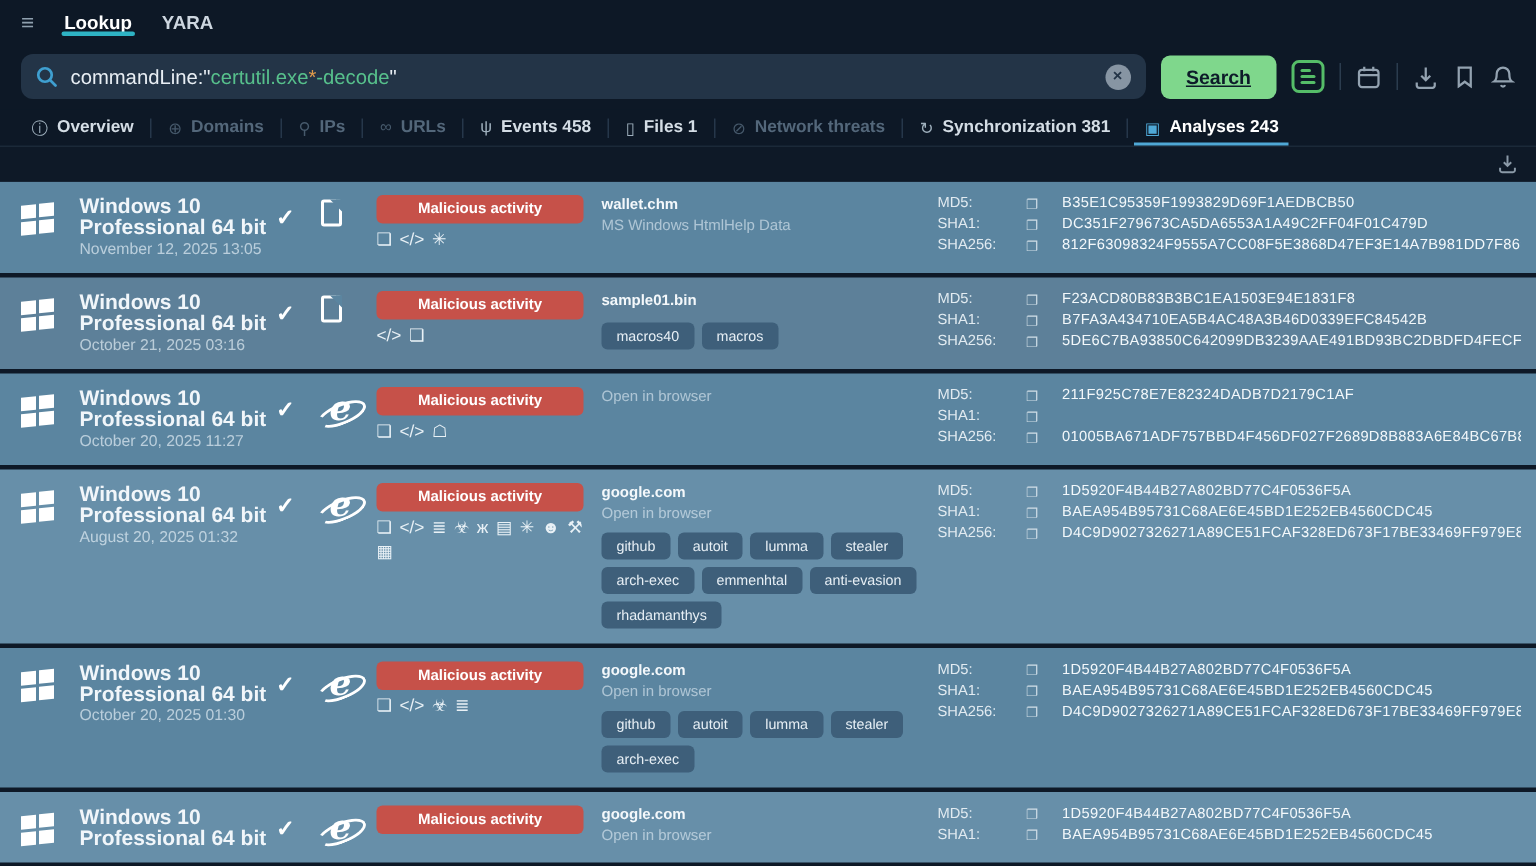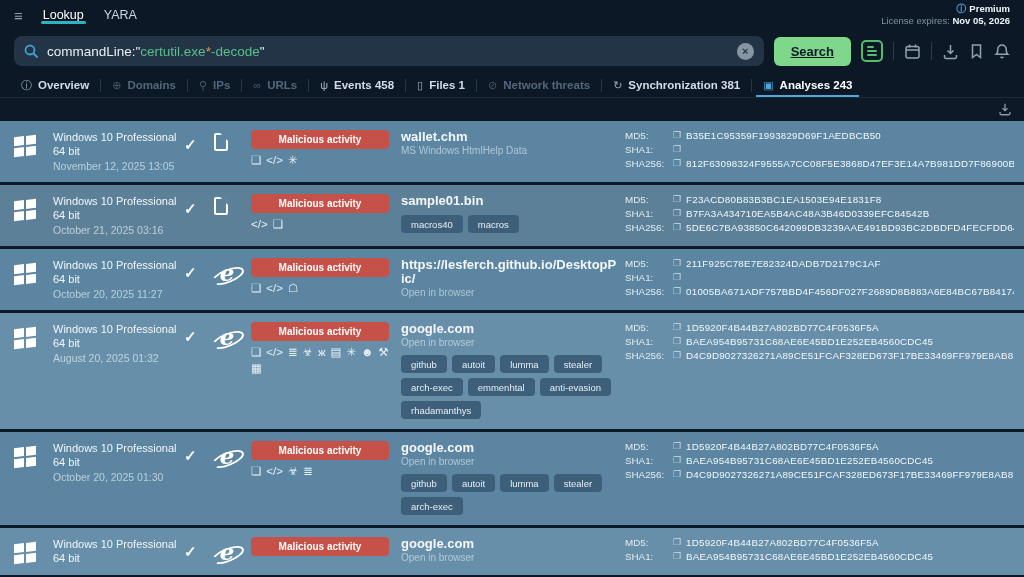--- a/index.html
+++ b/index.html
@@ -4,21 +4,21 @@
 <style>
   * { margin:0; padding:0; box-sizing:border-box; }
   html,body { width:1024px; height:577px; overflow:hidden; background:#0e1927;
     font-family:"Liberation Sans", sans-serif; }
   .app { width:1024px; height:577px; background:#0e1927; display:flex; flex-direction:column; }
 
   
   .topbar { height:30px; display:flex; align-items:center; padding:0 14px; gap:20px;
     background:#0d1826; flex-shrink:0; }
   .menu-ic { color:#8fa0af; font-size:15px; cursor:pointer; }
-  .topbar-tab { position:relative; font-size:12.5px; font-weight:normal; color:#cdd6df;
+  .topbar-tab { position:relative; font-size:12.5px; font-weight:bold; color:#cdd6df;
     height:17px; display:flex; align-items:center; cursor:pointer; }
   .topbar-tab.active { color:#ffffff; }
   .topbar-tab.active::after { content:""; position:absolute; left:-2px; right:-2px; bottom:0;
     height:3px; border-radius:2px; background:#2eb3c4; }
   .top-right { margin-left:auto; text-align:right; font-size:9.5px; line-height:12px; }
   .prem-line { color:#f2f6fa; font-weight:bold; }
   .info-ic { color:#3da3d8; font-weight:bold; font-size:10px; margin-right:3px; }
   .lic-label { color:#8091a1; }
   .lic-date { color:#f2f6fa; font-weight:bold; }
 
@@ -66,21 +66,21 @@
   .row { display:flex; align-items:flex-start; padding:9px 0 10px 14px; margin-bottom:3px;
     cursor:pointer; }
   .row:nth-child(odd)  { background:#5b85a0; }
   .row:nth-child(even) { background:#678fa9; }
   .row:nth-child(2)    { background:#5d8099; }
 
   .c-os { width:170px; display:flex; gap:17px; flex-shrink:0; }
   .win { display:grid; grid-template-columns:10px 10px; grid-template-rows:9px 9px; gap:2px;
     transform:skewY(-6deg); margin-top:6px; flex-shrink:0; }
   .win i { background:#ffffff; display:block; }
-  .osname { font-size:11px; font-weight:normal; color:#f1f6fa; line-height:14px; }
+  .osname { font-size:14px; font-weight:bold; color:#f1f6fa; line-height:14px; }
   .osdate { font-size:10.5px; color:rgba(235,245,250,0.66); margin-top:2px; }
 
   .c-check { width:30px; flex-shrink:0; color:#ffffff; font-size:15px; font-weight:bold;
     margin-top:6px; }
   .c-type { width:37px; flex-shrink:0; margin-top:3px; }
   .doc-ic { width:14px; height:18px; border:2px solid #fff; border-radius:2px; position:relative; }
   .doc-ic::after { content:""; position:absolute; top:-2px; right:-2px; border:4px solid;
     border-color:#5b85a0 #5b85a0 transparent transparent; }
   .ie-ic { position:relative; width:26px; height:24px; }
   .ie-ic b { font-family:"DejaVu Serif", serif; font-style:italic; font-weight:bold;
@@ -89,49 +89,44 @@
     border:2px solid #fff; border-left-color:transparent; border-radius:50%;
     transform:rotate(-22deg); }
 
   .c-verdict { width:138px; flex-shrink:0; margin-right:12px; }
   .badge { background:#c65149; color:#ffffff; font-size:10px; font-weight:bold;
     text-align:center; padding:4px 0; border-radius:4px; }
   .acticons { margin-top:5px; display:flex; flex-wrap:wrap; gap:3px 5px; color:#e9f1f6;
     font-size:11.5px; line-height:13px; }
 
   .c-name { width:218px; flex-shrink:0; margin-right:6px; }
-  .title { font-size:13px; font-weight:bold; color:#f4f8fb; line-height:14px;
+  .title { font-size:10px; font-weight:bold; color:#f4f8fb; line-height:14px;
     word-break:break-all; }
   .subtitle { font-size:10px; color:rgba(226,238,246,0.62); margin-top:1px; }
   .tags { display:flex; flex-wrap:wrap; gap:5px; margin-top:7px; }
   .tag { background:#3e5f7a; color:#e7eff5; font-size:9.5px; font-weight:normal;
     padding:3.5px 10px; border-radius:4px; cursor:pointer; }
 
   .c-hash { flex:1; padding-right:10px; min-width:0; }
-  .hline { display:flex; align-items:flex-start; gap:5px; margin-bottom:3px; font-size:9.8px; }
+  .hline { display:flex; align-items:center; gap:16px; margin-bottom:3px; font-size:9.8px; }
   .hlabel { width:43px; flex-shrink:0; color:#e2ebf1; }
   .hcopy { color:#cfdde6; cursor:pointer; font-size:9px; flex-shrink:0; }
   .hval { color:#f3f8fb; letter-spacing:0.2px; white-space:nowrap; overflow:hidden; }
 
   svg { display:block; }
 </style>
 </head>
 <body>
 
 <div class="app">
 
   <div class="topbar">
     <span class="menu-ic">≡</span>
     <div class="topbar-tab active">Lookup</div>
     <div class="topbar-tab">YARA</div>
-    <div class="top-right">
-      <div class="prem-line"><span class="info-ic">ⓘ</span><span>Premium</span></div>
-      <div><span class="lic-label">License expires:</span>
-        <span class="lic-date">Nov 05, 2026</span></div>
-    </div>
   </div>
 
   <div class="searchbar">
     <div class="search-input">
       <svg class="mag" width="14" height="14" viewBox="0 0 14 14">
         <circle cx="6" cy="6" r="4.5" fill="none" stroke="#3f9fd0" stroke-width="1.8"></circle>
         <line x1="9.5" y1="9.5" x2="13" y2="13" stroke="#3f9fd0" stroke-width="1.8" stroke-linecap="round"></line>
       </svg>
       <div class="query" id="query"><span>commandLine:"</span><span class="q-green">certutil.exe</span><span class="q-orange">*</span><span class="q-green">-decode</span><span>"</span></div>
       <span class="clear-btn">×</span>
@@ -260,20 +255,21 @@
     </div>
     <div class="c-hash">
           <div class="hline">
             <span class="hlabel">MD5:</span>
             <span class="hcopy">❐</span>
             <span class="hval">B35E1C95359F1993829D69F1AEDBCB50</span>
           </div>
           <div class="hline">
             <span class="hlabel">SHA1:</span>
             <span class="hcopy">❐</span>
+            <span class="hval">DC351F279673CA5DA6553A1A49C2FF04F01C479D</span>
           </div>
           <div class="hline">
             <span class="hlabel">SHA256:</span>
             <span class="hcopy">❐</span>
             <span class="hval">812F63098324F9555A7CC08F5E3868D47EF3E14A7B981DD7F86900BB85F49D31</span>
           </div>
         </div>
   </div>
 
   <div class="row">
@@ -347,21 +343,20 @@
         </div>
     <div class="c-verdict">
       <div class="badge">Malicious activity</div>
       <div class="acticons">
             <span>❏</span>
             <span>&lt;/&gt;</span>
             <span>☖</span>
           </div>
     </div>
     <div class="c-name">
-      <div class="title">https://lesferch.github.io/DesktopPic/</div>
       <div class="subtitle">Open in browser</div>
     </div>
     <div class="c-hash">
           <div class="hline">
             <span class="hlabel">MD5:</span>
             <span class="hcopy">❐</span>
             <span class="hval">211F925C78E7E82324DADB7D2179C1AF</span>
           </div>
           <div class="hline">
             <span class="hlabel">SHA1:</span>

